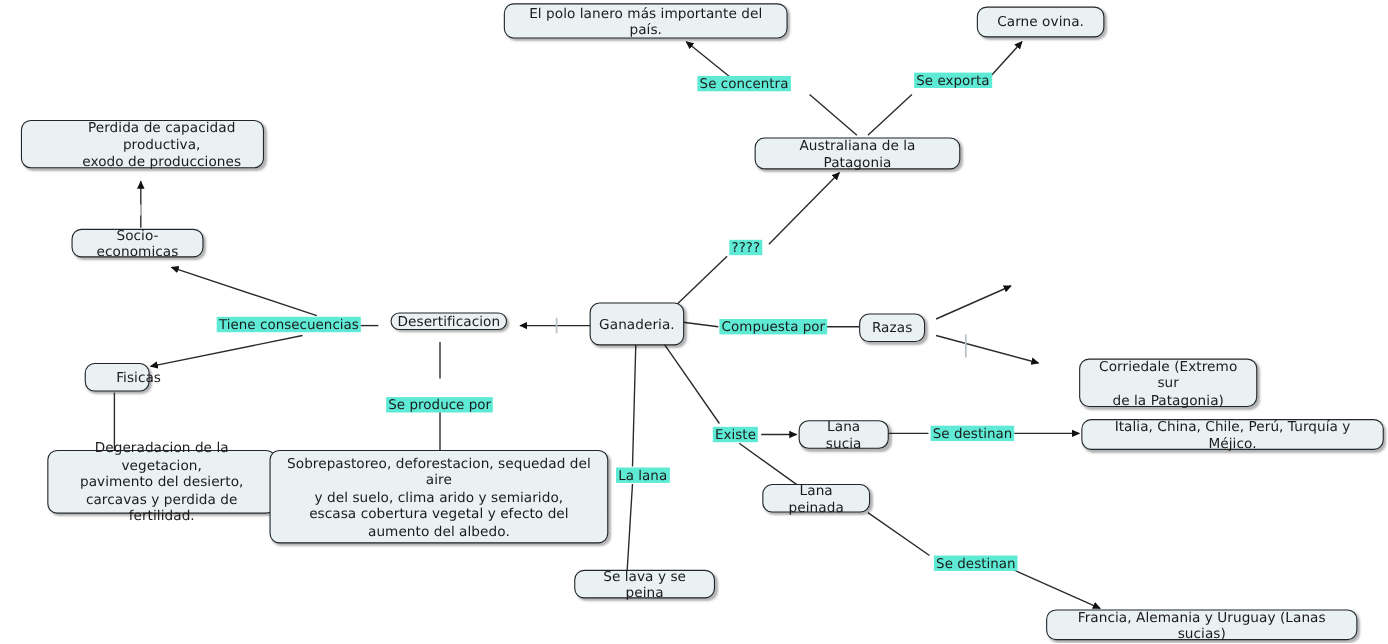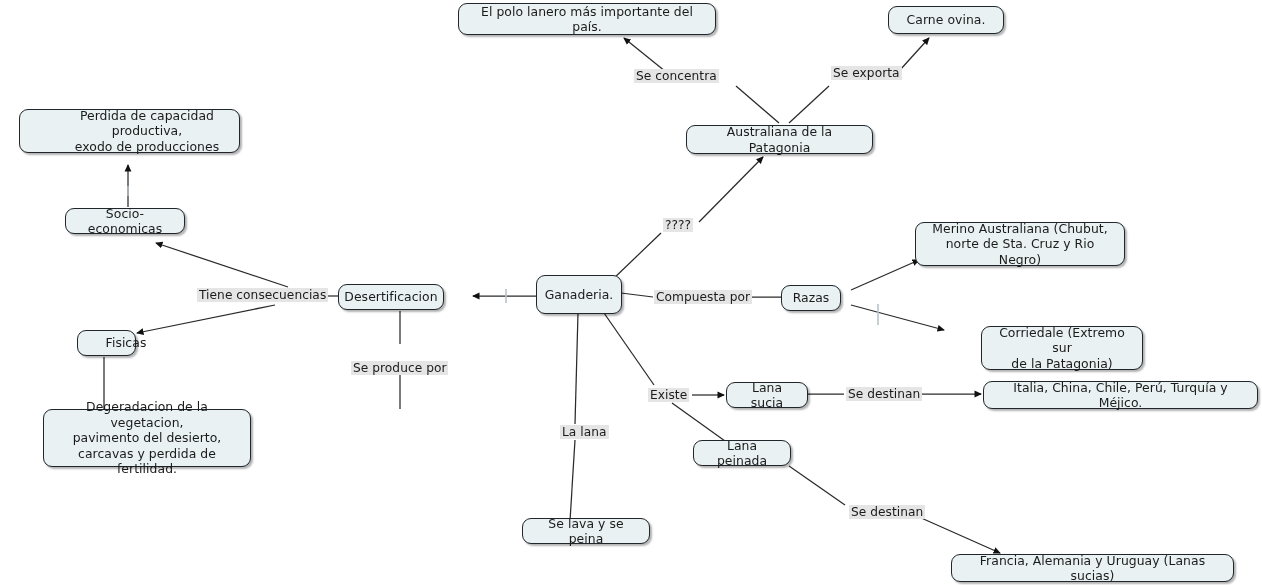--- a/index.html
+++ b/index.html
@@ -43,21 +43,21 @@
     color: #1b1b1b;
     padding: 3px 9px;
     white-space: pre-line;
     letter-spacing: 0.05px;
   }
   .edge-label {
     position: absolute;
     font-size: 12.2px;
     line-height: 14px;
     color: #1b1b1b;
-    background: #e5e5e5;
+    background: #5eead4;
     white-space: nowrap;
     padding: 0 2px;
     letter-spacing: 0.05px;
   }
 </style>
 </head>
 <body>
 
 <div id="canvas">
 
@@ -131,29 +131,31 @@
 exodo de producciones</div>
 
   <div class="node" style="left:65px; top:208px; width:120px; height:26px;">Socio-economicas</div>
 
   <div class="node" style="left:77px; top:330px; width:54px; height:26px;padding-left:48px;">Fisicas</div>
 
   <div class="node" style="left:3px; top:409px; width:208px; height:58px;margin-left:40px;">Degeradacion de la vegetacion,
 pavimento del desierto,
 carcavas y perdida de fertilidad.</div>
 
-  <div class="node" style="left:338px; top:284px; width:106px; height:26px;">Desertificacion</div>
+  <div class="node" style="left:355px; top:284px; width:106px; height:16px;">Desertificacion</div>
 
   <div class="node" style="left:536px; top:275px; width:86px; height:39px;">Ganaderia.</div>
 
+  <div class="node" style="left:245px; top:409px; width:308px; height:85px;">Sobrepastoreo, deforestacion, sequedad del aire
+y del suelo, clima arido y semiarido,
+escasa cobertura vegetal y efecto del
+aumento del albedo.</div>
 
   <div class="node" style="left:781px; top:285px; width:60px; height:26px;">Razas</div>
 
-  <div class="node" style="left:915px; top:222px; width:210px; height:44px;">Merino Australiana (Chubut,
-norte de Sta. Cruz y Rio Negro)</div>
 
   <div class="node" style="left:944px; top:326px; width:162px; height:44px;margin-left:37px;">Corriedale (Extremo sur
 de la Patagonia)</div>
 
   <div class="node" style="left:726px; top:382px; width:82px; height:26px;">Lana sucia</div>
 
   <div class="node" style="left:693px; top:440px; width:98px; height:26px;">Lana peinada</div>
 
   <div class="node" style="left:983px; top:381px; width:275px; height:28px;">Italia, China, Chile, Perú, Turquía y Méjico.</div>
 

